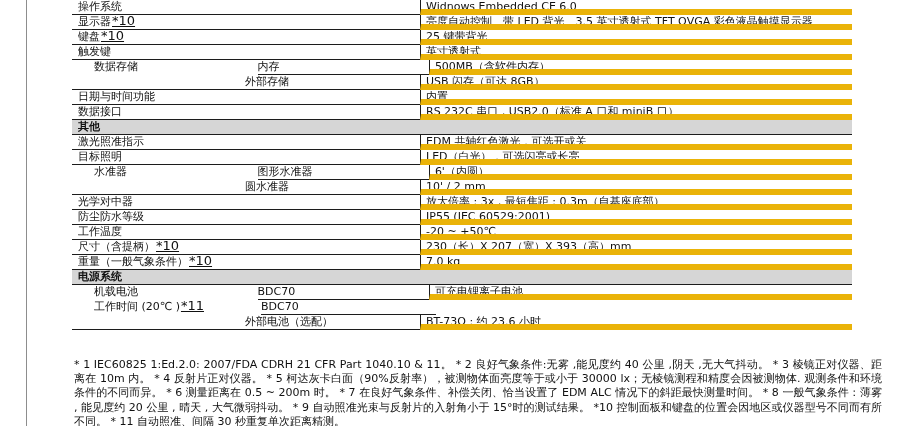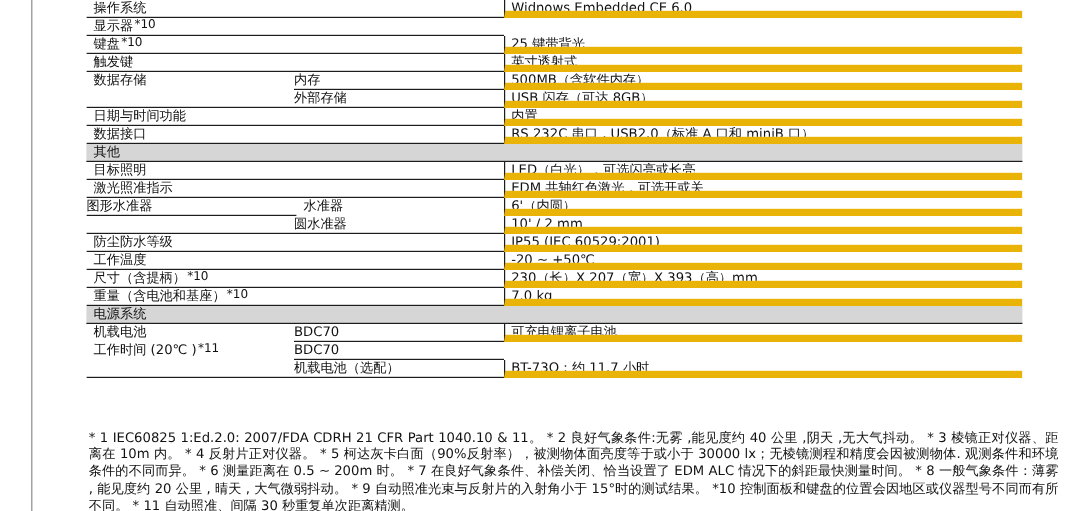--- a/index.html
+++ b/index.html
@@ -6,46 +6,47 @@
   body{
     width:900px;height:426px;position:relative;background:#ffffff;
     font-family:"DejaVu Sans","Liberation Sans",sans-serif;color:#111111;
     overflow:hidden;
   }
   .margin-line{position:absolute;left:26px;top:0;width:1px;height:426px;background:#8d8d8d;}
   .spec-table{position:absolute;left:72px;top:0;width:780px;font-size:11px;}
   .srow{display:flex;height:15px;line-height:14px;overflow:hidden;}
   .cell{box-sizing:border-box;white-space:nowrap;overflow:hidden;}
   .c-label{width:173px;padding-left:6px;border-bottom:1px solid #1c1c1c;}
-  .srow.join .c-label{border-bottom-color:transparent;}
+  .srow.join .c-label{border-bottom-color:transparent;margin-left:16px;}
   .c-mid{width:175px;border-bottom:1px solid #1c1c1c;}
   .c-val{width:432px;border-bottom:6px solid #eab308;border-left:1px solid #1c1c1c;padding-left:5px;}
-  .section-row{height:15px;line-height:14px;background:#d6d6d6;font-weight:normal;
+  .section-row{height:15px;line-height:14px;background:#d6d6d6;font-weight:bold;
     padding-left:6px;border-bottom:1px solid #1c1c1c;box-sizing:border-box;}
-  sup.fnref{font-size:10px;vertical-align:top;position:relative;top:-1px;margin-left:1px;}
+  sup.fnref{font-size:13px;vertical-align:top;position:relative;top:-1px;margin-left:1px;text-decoration:underline;}
   .footnotes{
     position:absolute;left:74px;top:347px;width:808px;
     font-size:11px;line-height:14.2px;color:#111111;
     text-align:justify;
   }
 </style>
 </head>
 <body>
 
 <div class="margin-line"></div>
 
 <div class="spec-table">
     <div class="srow">
       <div class="cell c-label"><span>操作系统</span></div>
       <div class="cell c-mid"></div>
       <div class="cell c-val">Widnows Embedded CE 6.0</div>
     </div>
     <div class="srow">
       <div class="cell c-label"><span>显示器</span><sup class="fnref">*10</sup></div>
       <div class="cell c-mid"></div>
+      <div class="cell c-val">亮度自动控制、带 LED 背光、3.5 英寸透射式 TFT  QVGA 彩色液晶触摸显示器</div>
     </div>
     <div class="srow">
       <div class="cell c-label"><span>键盘</span><sup class="fnref">*10</sup></div>
       <div class="cell c-mid"></div>
       <div class="cell c-val">25 键带背光</div>
     </div>
     <div class="srow">
       <div class="cell c-label"><span>触发键</span></div>
       <div class="cell c-mid"></div>
       <div class="cell c-val">英寸透射式</div>
@@ -65,69 +66,74 @@
       <div class="cell c-mid"></div>
       <div class="cell c-val">内置</div>
     </div>
     <div class="srow">
       <div class="cell c-label"><span>数据接口</span></div>
       <div class="cell c-mid"></div>
       <div class="cell c-val">RS 232C 串口 , USB2.0（标准 A 口和 miniB 口）</div>
     </div>
     <div class="section-row">其他</div>
     <div class="srow">
+      <div class="cell c-label"><span>激光照准指示</span></div>
+      <div class="cell c-mid"></div>
+      <div class="cell c-val">EDM 共轴红色激光，可选开或关</div>
+    </div>
+    <div class="srow">
       <div class="cell c-label"><span>目标照明</span></div>
       <div class="cell c-mid"></div>
       <div class="cell c-val">LED（白光），可选闪亮或长亮</div>
     </div>
-    <div class="srow">
-      <div class="cell c-label"><span>激光照准指示</span></div>
-      <div class="cell c-mid"></div>
-      <div class="cell c-val">EDM 共轴红色激光，可选开或关</div>
-    </div>
     <div class="srow join">
+      <div class="cell c-label"><span>水准器</span></div>
       <div class="cell c-mid">图形水准器</div>
-      <div class="cell c-label"><span>水准器</span></div>
       <div class="cell c-val">6'（内圆）</div>
     </div>
     <div class="srow">
       <div class="cell c-label"><span></span></div>
       <div class="cell c-mid">圆水准器</div>
       <div class="cell c-val">10' / 2 mm</div>
+    </div>
+    <div class="srow">
+      <div class="cell c-label"><span>光学对中器</span></div>
+      <div class="cell c-mid"></div>
+      <div class="cell c-val">放大倍率 : 3x , 最短焦距 : 0.3m（自基座底部）</div>
     </div>
     <div class="srow">
       <div class="cell c-label"><span>防尘防水等级</span></div>
       <div class="cell c-mid"></div>
       <div class="cell c-val">IP55 (IEC 60529:2001)</div>
     </div>
     <div class="srow">
       <div class="cell c-label"><span>工作温度</span></div>
       <div class="cell c-mid"></div>
       <div class="cell c-val">-20 ~ +50℃</div>
     </div>
     <div class="srow">
       <div class="cell c-label"><span>尺寸（含提柄）</span><sup class="fnref">*10</sup></div>
       <div class="cell c-mid"></div>
       <div class="cell c-val">230（长）X 207（宽）X 393（高）mm</div>
     </div>
     <div class="srow">
-      <div class="cell c-label"><span>重量（含电池和基座）</span><sup class="fnref">*10</sup></div>
+      <div class="cell c-label"><span>重量（一般气象条件）</span><sup class="fnref">*10</sup></div>
       <div class="cell c-mid"></div>
       <div class="cell c-val">7.0 kg</div>
     </div>
     <div class="section-row">电源系统</div>
     <div class="srow join">
       <div class="cell c-label"><span>机载电池</span></div>
       <div class="cell c-mid">BDC70</div>
       <div class="cell c-val">可充电锂离子电池</div>
     </div>
     <div class="srow join">
       <div class="cell c-label"><span>工作时间 (20℃ )</span><sup class="fnref">*11</sup></div>
       <div class="cell c-mid">BDC70</div>
     </div>
     <div class="srow">
       <div class="cell c-label"><span></span></div>
-      <div class="cell c-mid">机载电池（选配）</div>
-      <div class="cell c-val">BT-73Q : 约 11.7 小时</div>
+      <div class="cell c-mid">外部电池（选配）</div>
+      <div class="cell c-val">BT-73Q : 约 23.6 小时</div>
     </div>
   </div>
 
 <p class="footnotes">* 1 IEC60825  1:Ed.2.0: 2007/FDA CDRH 21 CFR Part 1040.10 &amp; 11。  * 2 良好气象条件:无雾 ,能见度约 40 公里 ,阴天 ,无大气抖动。 * 3 棱镜正对仪器、距离在 10m 内。 * 4 反射片正对仪器。  * 5 柯达灰卡白面（90%反射率），被测物体面亮度等于或小于 30000 lx；无棱镜测程和精度会因被测物体. 观测条件和环境条件的不同而异。 * 6 测量距离在 0.5 ~ 200m 时。  * 7 在良好气象条件、补偿关闭、恰当设置了 EDM ALC 情况下的斜距最快测量时间。 * 8 一般气象条件：薄雾 , 能见度约 20 公里 , 晴天 , 大气微弱抖动。  * 9 自动照准光束与反射片的入射角小于 15°时的测试结果。 *10 控制面板和键盘的位置会因地区或仪器型号不同而有所不同。 * 11 自动照准、间隔 30 秒重复单次距离精测。</p>
 
 </body></html>

